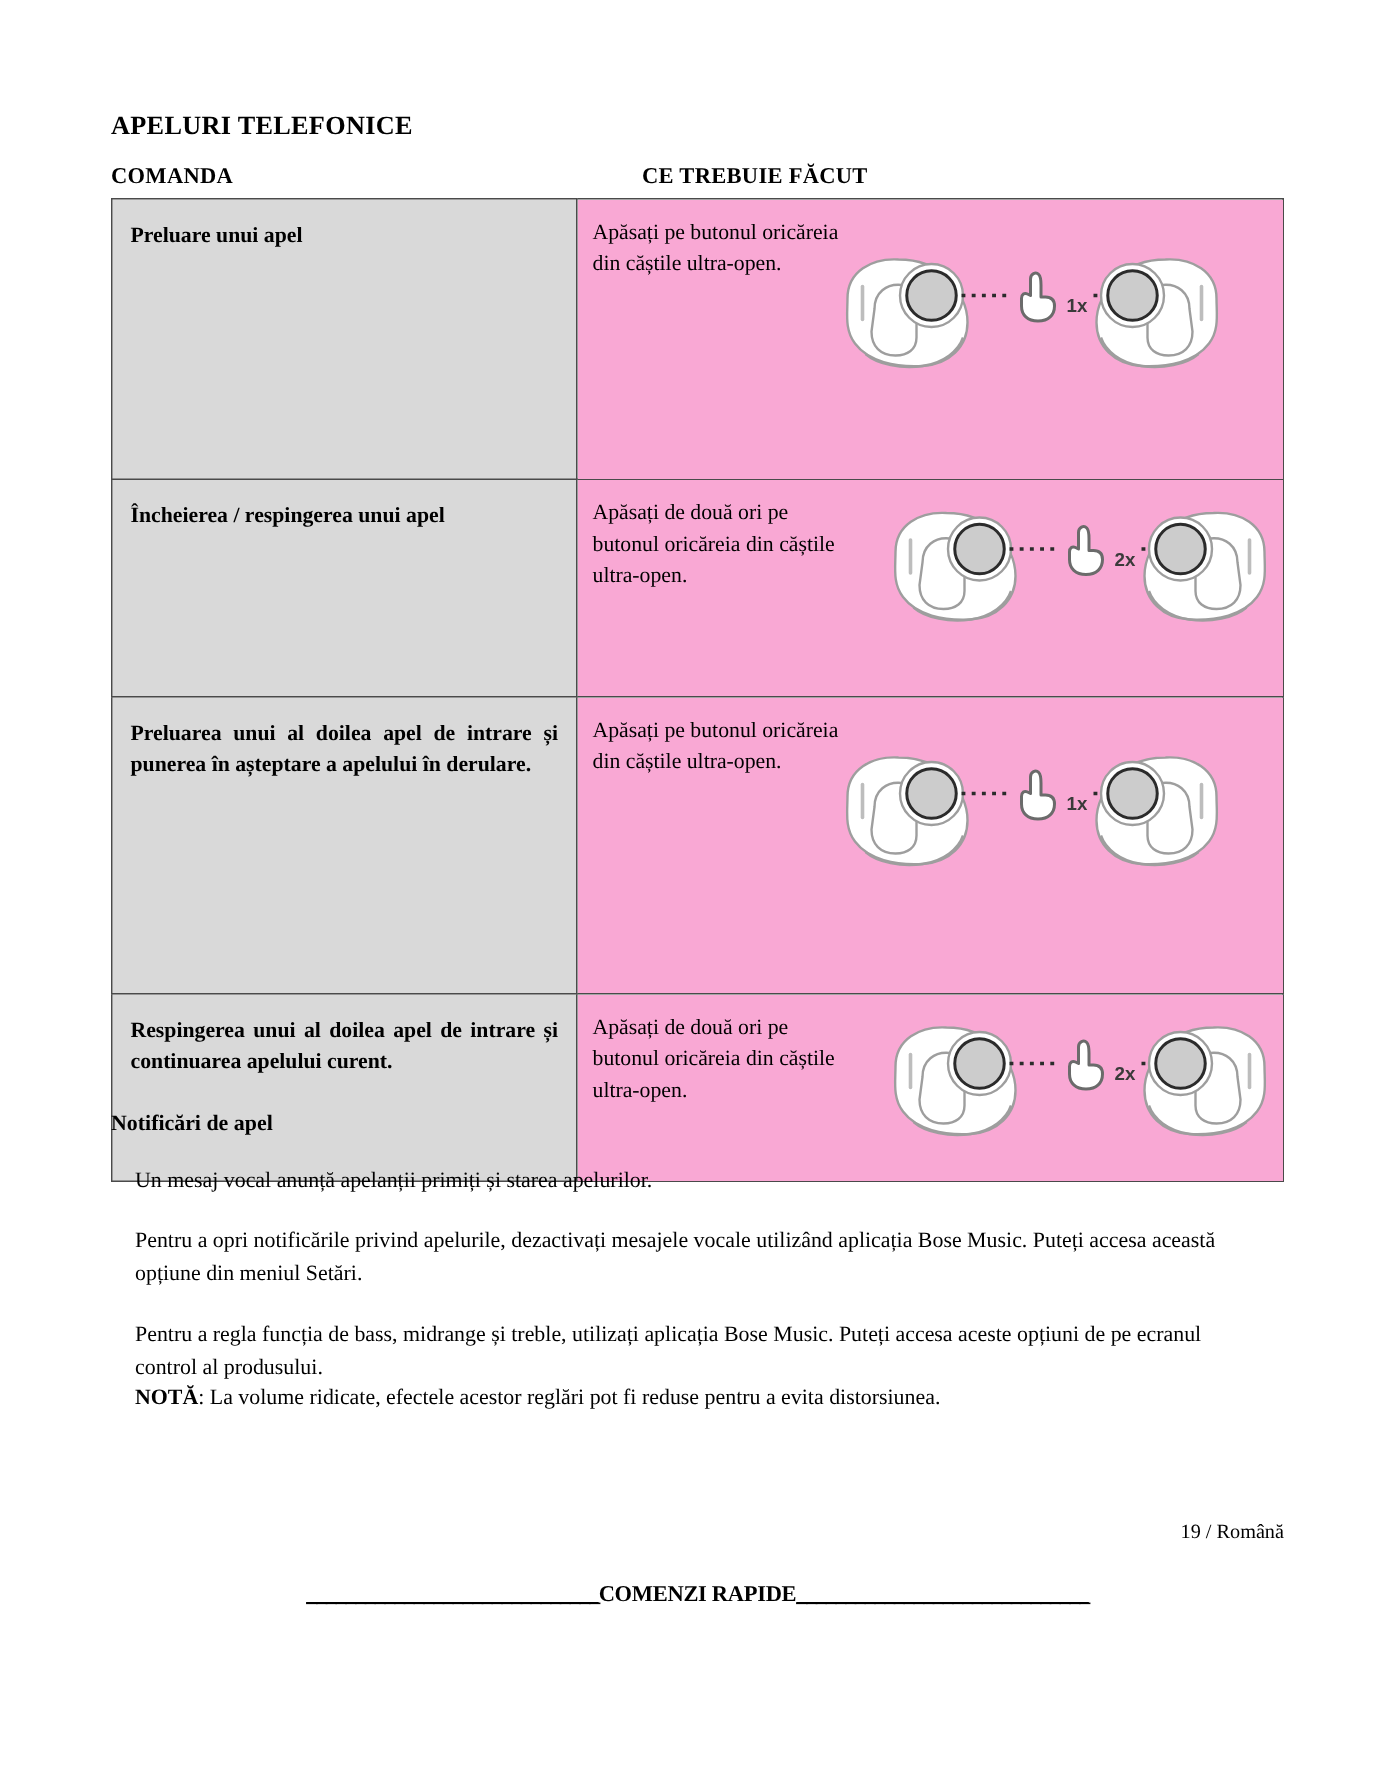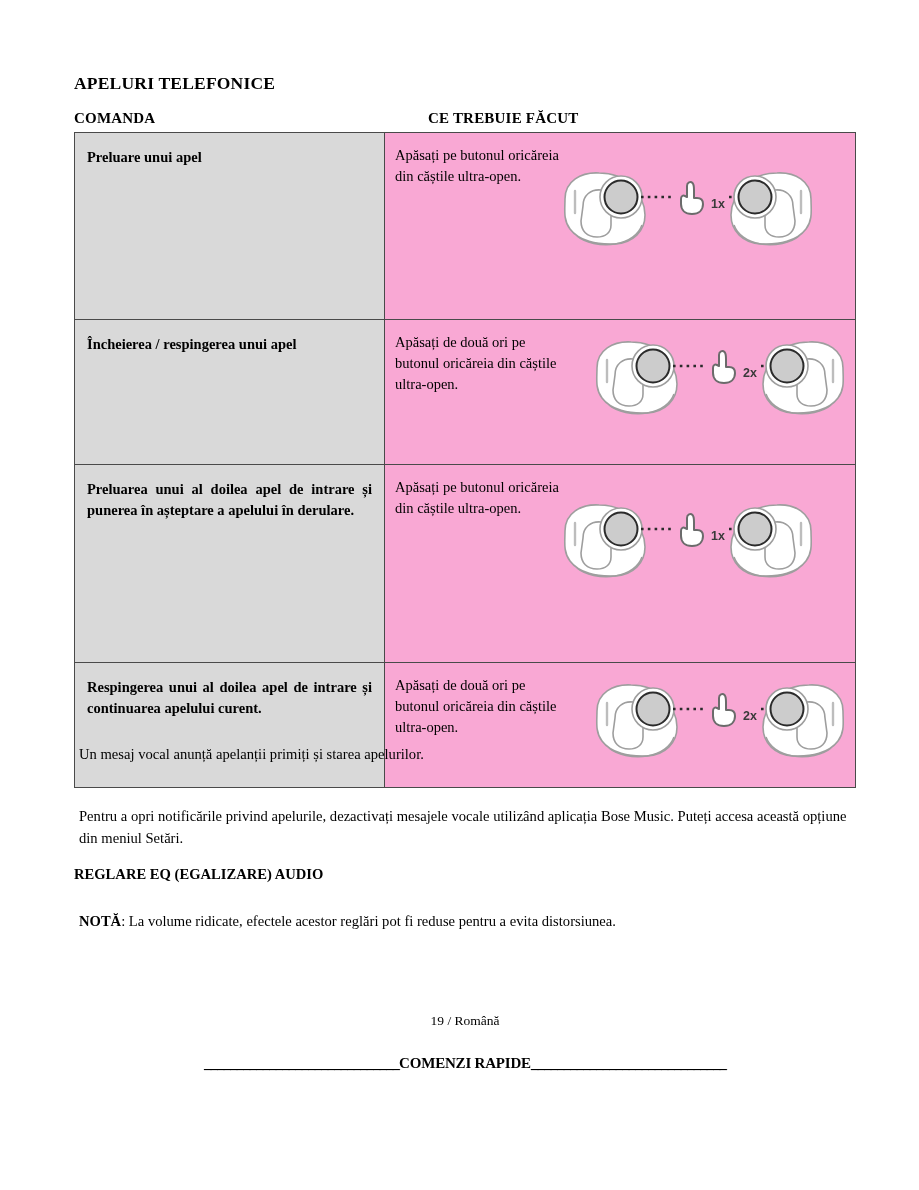--- a/index.html
+++ b/index.html
@@ -110,38 +110,38 @@
     font-size: 14.6px;
     line-height: 1.5;
   }
   .sect h3 {
     margin: 0;
     font-size: 14.6px;
     font-weight: bold;
     line-height: 1.5;
   }
   .sect p {
-    margin: 5px;
+    margin: 16px;
     font-size: 14.6px;
     line-height: 1.5;
   }
   .sect .b { font-weight: bold; }
 
   #sect-notif { top: 739px; }
   #sect-notif-2 { top: 801px; }
   #sect-eq { top: 864px; }
   #sect-note { top: 906px; }
 
   
   .page-num {
     position: absolute;
     left: 0;
     top: 1013px;
     width: 782px;
-    text-align: center;
+    text-align: right;
     font-size: 13.5px;
   }
   .footer-rule {
     position: absolute;
     left: 0px;
     top: 1055px;
     width: 782px;
     text-align: center;
     font-size: 15px;
     font-weight: bold;
@@ -347,29 +347,30 @@
                   <circle cx="68" cy="38" r="16.5" fill="#cccccc" stroke="#2b2b2b" stroke-width="2"></circle>
                 </g>
               </svg>
             </div>
           </td>
         </tr>
       </tbody>
     </table>
 
     <div class="sect" id="sect-notif">
+      <h3>Notificări de apel</h3>
       <p>Un mesaj vocal anunță apelanții primiți și starea apelurilor.</p>
     </div>
 
     <div class="sect" id="sect-notif-2">
       <p>Pentru a opri notificările privind apelurile, dezactivați mesajele vocale utilizând aplicația Bose Music. Puteți accesa această opțiune din meniul Setări.</p>
     </div>
 
     <div class="sect" id="sect-eq">
-      <h3>REGLARE EQ (EGALIZARE) AUDIO</h3>
+      <p>Pentru a regla funcția de bass, midrange și treble, utilizați aplicația Bose Music. Puteți accesa aceste opțiuni de pe ecranul control al produsului.</p>
     </div>
 
     <div class="sect" id="sect-note">
       <p><span class="b">NOTĂ</span><span>: La volume ridicate, efectele acestor reglări pot fi reduse pentru a evita distorsiunea.</span></p>
     </div>
 
     <div class="page-num">19 / Română</div>
 
     <div class="footer-rule"><span class="u">______________________________</span><span>COMENZI RAPIDE</span><span class="u">______________________________</span></div>
 

